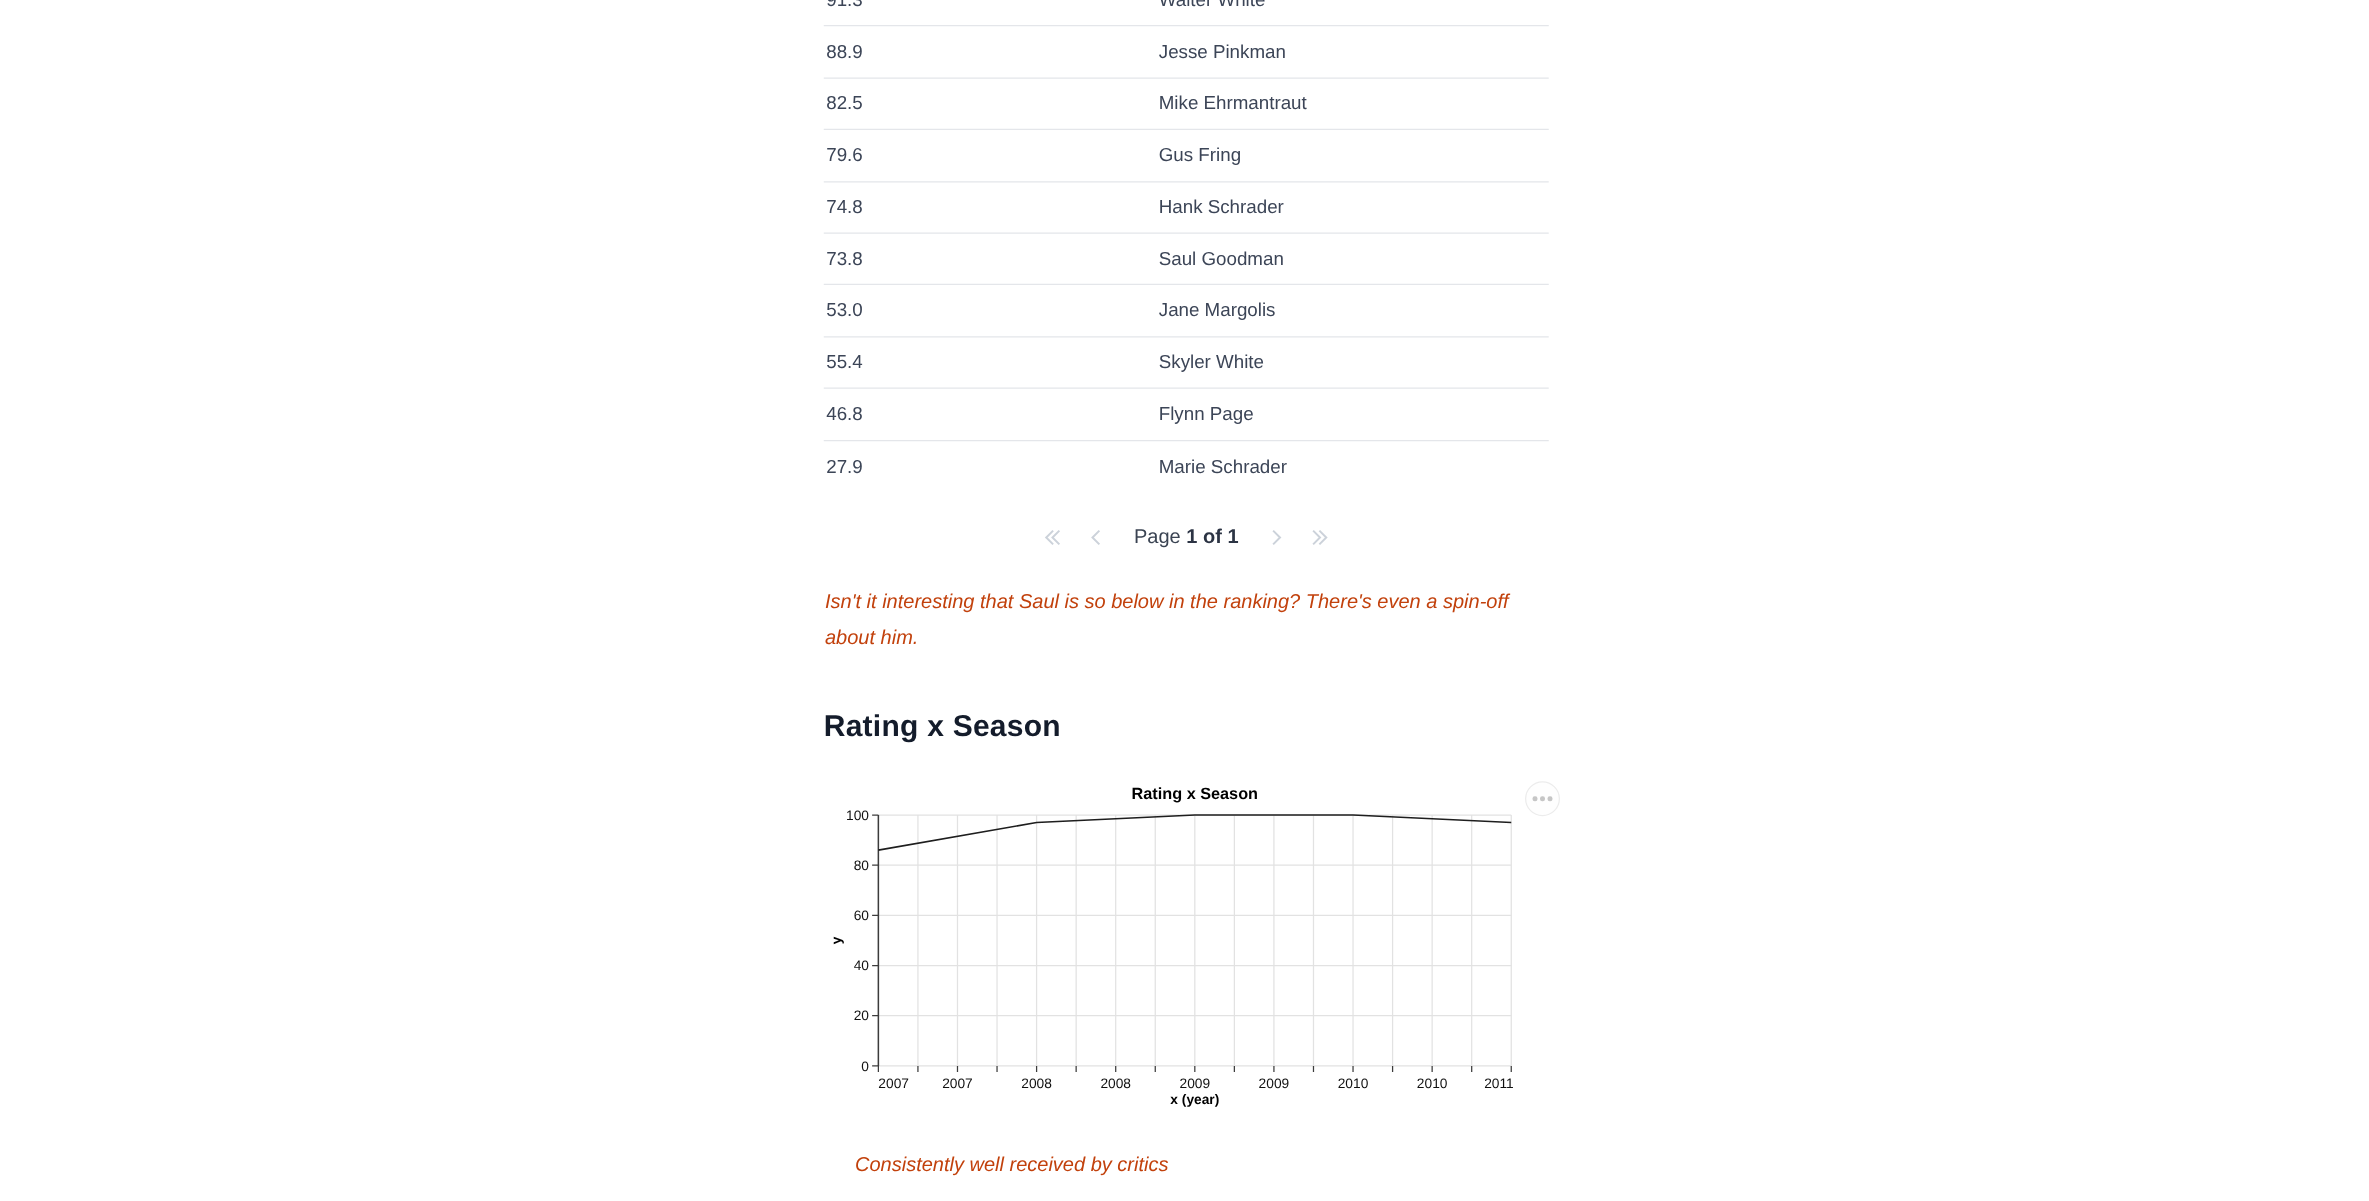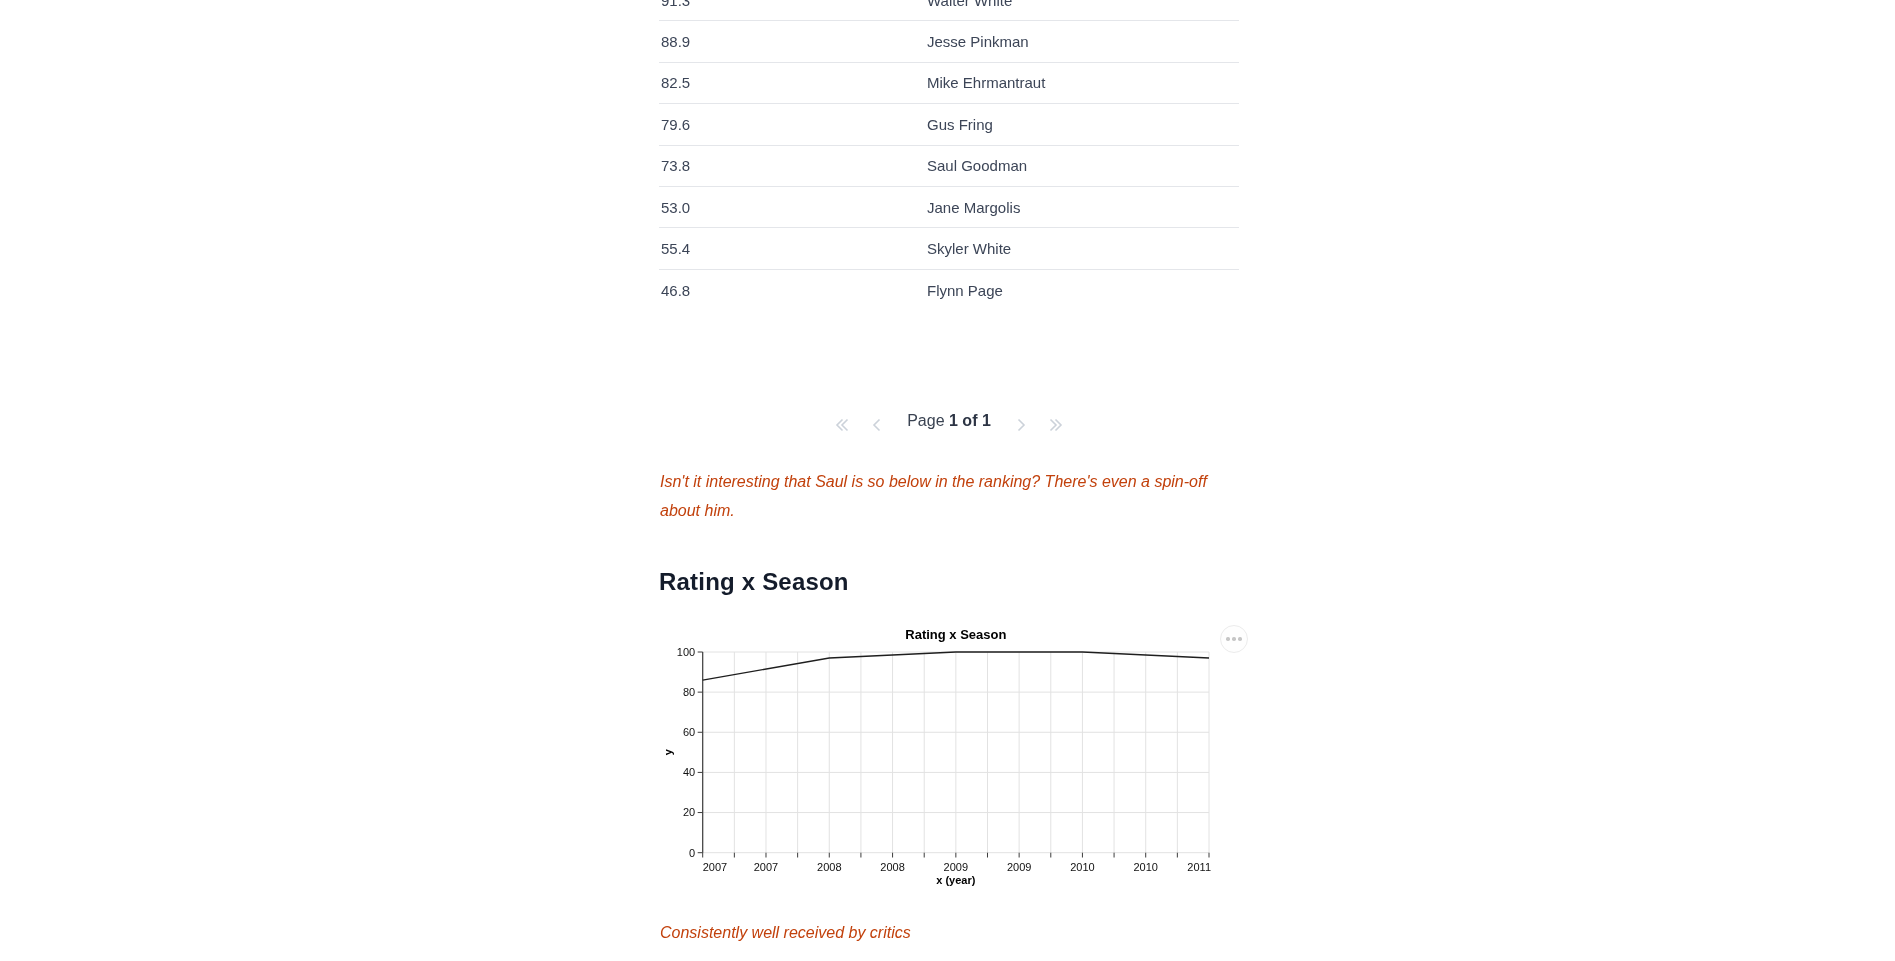--- a/index.html
+++ b/index.html
@@ -10,32 +10,32 @@
   
   #ranking-table { left:659px; top:-20px; width:580px; }
   .trow { display:flex; align-items:center; height:41.4px; border-bottom:1px solid #e4e6ea;
           color:#3c4557; font-size:15px; }
   .trow:last-child { border-bottom:none; }
   .tcell-value { flex:0 0 268px; padding-left:2px; }
   .tcell-name  { flex:1 1 auto; }
 
   
   #pagination { left:659px; top:412px; width:580px; height:36px; display:flex;
-                align-items:flex-start; justify-content:center; gap:9px; }
+                align-items:center; justify-content:center; gap:9px; }
   .pg-btn { width:26px; height:26px; display:flex; align-items:center; justify-content:center;
             cursor:default; }
   .pg-btn svg { stroke:#ccd2da; fill:none; stroke-width:1.6; }
   .pg-text { color:#3a4352; font-size:16px; margin:0 8px; white-space:nowrap; }
   .pg-text b { color:#2c3444; font-weight:700; }
 
   
   .note { position:absolute; left:660px; width:575px; font-style:italic; font-size:16px;
           line-height:29px; color:#c2410c; }
   #note-saul { top:467px; }
-  #note-critics { top:918px; }
+  #note-critics { top:918px;margin-left:24px; }
   #section-title { position:absolute; left:659px; top:568px; font-size:24px; font-weight:700;
                    color:#141c2b; letter-spacing:0.2px; }
 
   
   #chart-wrap { left:655px; top:620px; width:620px; height:280px; }
   #chart-svg { position:absolute; left:0; top:0; }
   #chart-menu-button { position:absolute; left:565px; top:5px; width:28px; height:28px;
       border:1px solid #ececec; border-radius:50%; background:#fefefe; display:flex;
       align-items:center; justify-content:center; gap:2.5px; cursor:pointer; }
   #chart-menu-button i { width:3.5px; height:3.5px; border-radius:50%; background:#c6c6c6; display:block; }
@@ -59,20 +59,24 @@
     <div class="trow">
       <div class="tcell-value">82.5</div>
       <div class="tcell-name">Mike Ehrmantraut</div>
     </div>
 
     <div class="trow">
       <div class="tcell-value">79.6</div>
       <div class="tcell-name">Gus Fring</div>
     </div>
 
+    <div class="trow">
+      <div class="tcell-value">74.8</div>
+      <div class="tcell-name">Hank Schrader</div>
+    </div>
 
     <div class="trow">
       <div class="tcell-value">73.8</div>
       <div class="tcell-name">Saul Goodman</div>
     </div>
 
     <div class="trow">
       <div class="tcell-value">53.0</div>
       <div class="tcell-name">Jane Margolis</div>
     </div>
@@ -80,20 +84,24 @@
     <div class="trow">
       <div class="tcell-value">55.4</div>
       <div class="tcell-name">Skyler White</div>
     </div>
 
     <div class="trow">
       <div class="tcell-value">46.8</div>
       <div class="tcell-name">Flynn Page</div>
     </div>
 
+    <div class="trow">
+      <div class="tcell-value">27.9</div>
+      <div class="tcell-name">Marie Schrader</div>
+    </div>
   </div>
 
 <div id="pagination" class="abs">
   <span class="pg-btn">
     <svg width="20" height="20" viewBox="0 0 20 20">
       <polyline points="10.5,4.5 5,10 10.5,15.5"></polyline>
       <polyline points="15.5,4.5 10,10 15.5,15.5"></polyline>
     </svg>
   </span>
   <span class="pg-btn">

